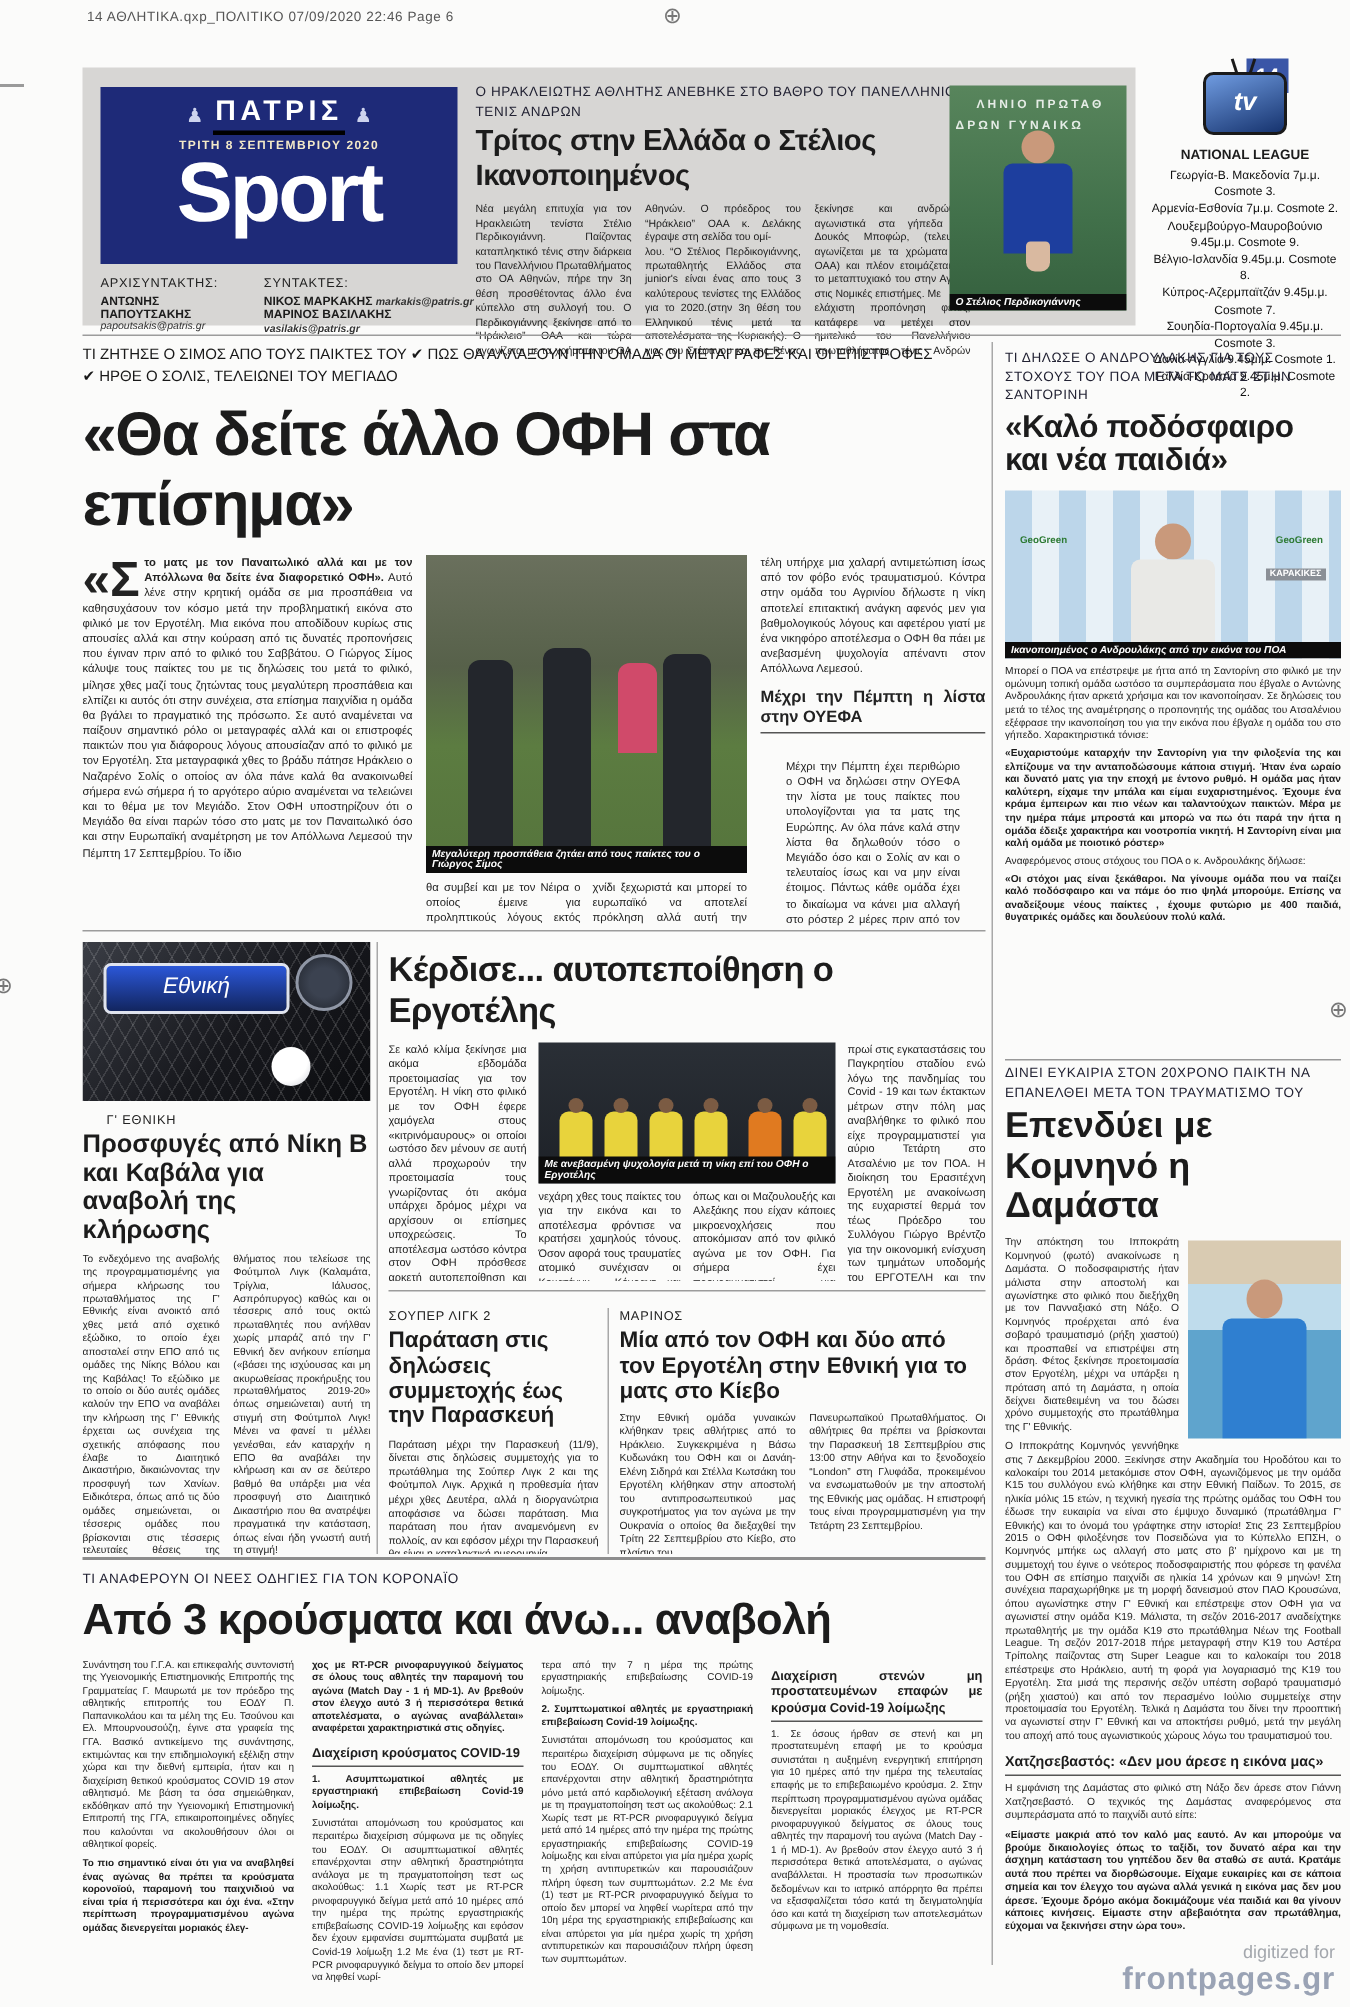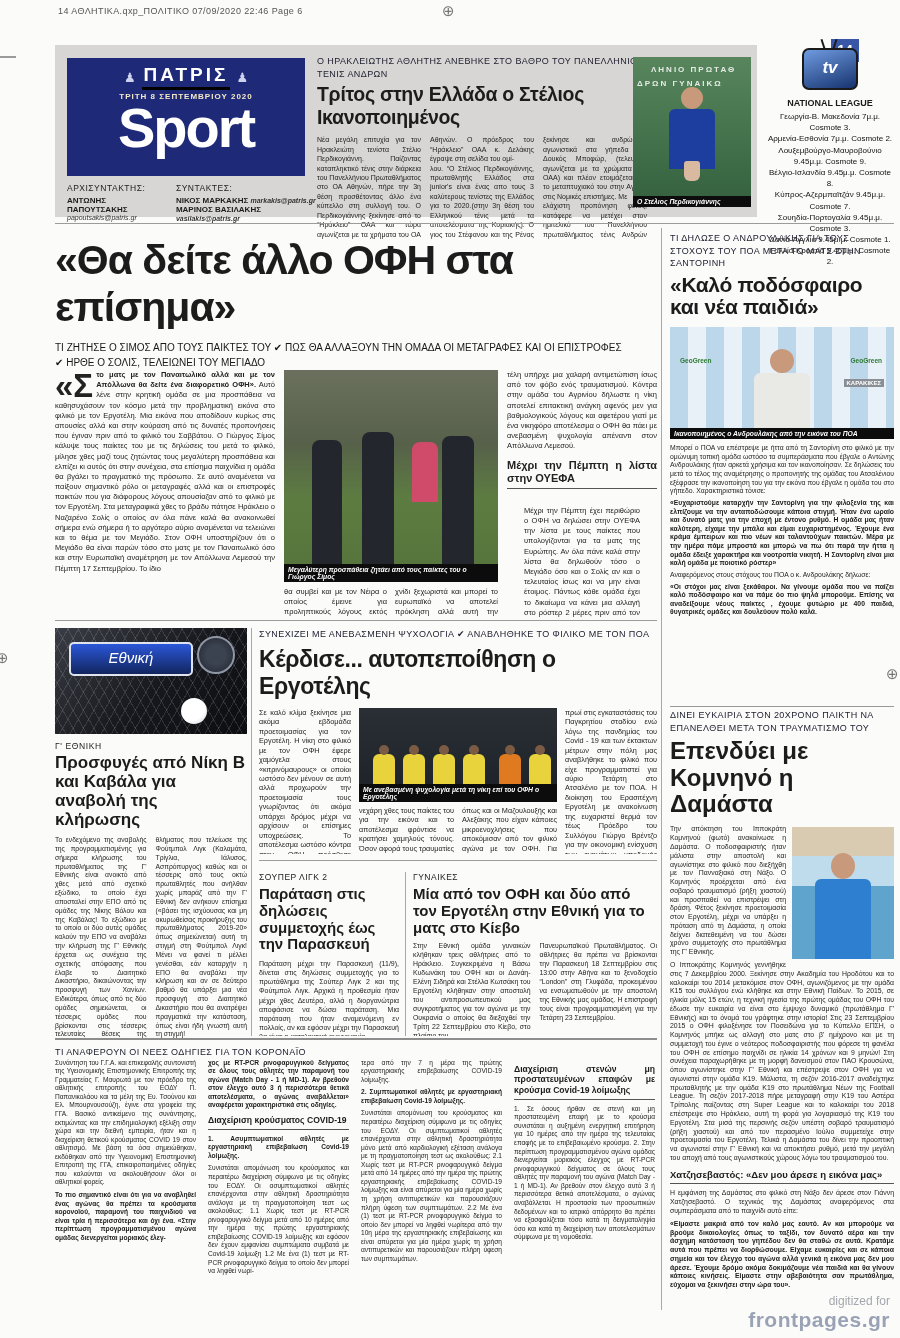--- a/index.html
+++ b/index.html
@@ -83,21 +83,21 @@
   #damasta-body{font-size:6.9px;line-height:1.27;}
   #damasta-body p{margin:0 0 4px;}
   #damasta-sub{font-size:9.5px;font-weight:bold;border-bottom:1px solid #555;padding-bottom:3px;margin:6px 0 5px;line-height:1.25;}
   
   #ethniki{left:55px;top:628px;width:192px;height:410px;overflow:hidden;}
   #ethniki-graphic{position:relative;width:192px;height:106px;background:linear-gradient(135deg,#3a3d45 0%,#17181d 55%,#0c0d10 100%);overflow:hidden;}
   #ethniki-net{position:absolute;inset:0;background:repeating-linear-gradient(60deg,rgba(255,255,255,.12) 0 1px,transparent 1px 9px),repeating-linear-gradient(-60deg,rgba(255,255,255,.12) 0 1px,transparent 1px 9px);}
   #ethniki-banner{position:absolute;left:14px;top:14px;width:120px;height:30px;background:linear-gradient(180deg,#2b57d8,#12255f);border:2px solid #dfe3ee;border-radius:5px;color:#fff;font-size:15px;font-style:italic;text-align:center;line-height:27px;}
   #ethniki-badge{position:absolute;right:12px;top:8px;width:34px;height:34px;border:2px solid #8f96a5;border-radius:50%;background:radial-gradient(circle at 50% 50%,#3b4250 40%,#20242c 100%);}
   #ethniki-ball{position:absolute;right:40px;bottom:10px;width:26px;height:26px;border-radius:50%;background:radial-gradient(circle at 35% 30%,#fff 60%,#c9ccd4 100%);}
-  #ethniki-label{font-size:8.5px;letter-spacing:.6px;margin:7px 0 2px;}
+  #ethniki-label{font-size:8.5px;letter-spacing:.6px;margin:7px 16px 2px;}
   #ethniki-headline{font-size:17px;font-weight:bold;line-height:1.12;margin:2px 0 7px;}
   #ethniki-cols{column-count:2;column-gap:9px;font-size:6.8px;line-height:1.3;height:242px;overflow:hidden;}
   #ethniki-cols p{margin:0;}
   
   #erg-divider{left:251px;top:628px;height:408px;}
   #ergotelis{left:259px;top:628px;width:398px;height:226px;overflow:hidden;}
   #erg-headline{font-size:23px;font-weight:bold;letter-spacing:-.4px;margin:5px 0 8px;}
   #erg-body{display:flex;gap:8px;}
   #erg-col1,#erg-col3,#erg-col4{width:95px;font-size:7.3px;line-height:1.3;}
   #erg-mid{width:198px;}
@@ -192,25 +192,25 @@
   <div class="tv-line">Βέλγιο-Ισλανδία 9.45μ.μ. Cosmote 8.</div>
   <div class="tv-line">Κύπρος-Αζερμπαϊτζάν 9.45μ.μ. Cosmote 7.</div>
   <div class="tv-line">Σουηδία-Πορτογαλία 9.45μ.μ. Cosmote 3.</div>
   <div class="tv-line">Δανία-Αγγλία 9.45μ.μ. Cosmote 1.</div>
   <div class="tv-line">Γαλλία-Κροατία 9.45μ.μ. Cosmote 2.</div>
 </div>
 
 <div class="abs hrule" style="left:55px;top:223px;width:839px;"></div>
 
 <div id="main-story" class="abs">
-  <div id="main-headline">«Θα δείτε άλλο ΟΦΗ στα επίσημα»</div>
   <div id="main-kicker">
     <div>ΤΙ ΖΗΤΗΣΕ Ο ΣΙΜΟΣ ΑΠΟ ΤΟΥΣ ΠΑΙΚΤΕΣ ΤΟΥ ✔ ΠΩΣ ΘΑ ΑΛΛΑΞΟΥΝ ΤΗΝ ΟΜΑΔΑ ΟΙ ΜΕΤΑΓΡΑΦΕΣ ΚΑΙ ΟΙ ΕΠΙΣΤΡΟΦΕΣ</div>
     <div>✔ ΗΡΘΕ Ο ΣΟΛΙΣ, ΤΕΛΕΙΩΝΕΙ ΤΟΥ ΜΕΓΙΑΔΟ</div>
   </div>
+  <div id="main-headline">«Θα δείτε άλλο ΟΦΗ στα επίσημα»</div>
   <div id="main-body">
     <div id="main-col1" class="bodytext justify">
       <span id="main-dropcap">«Σ</span><span class="boldfirst">το ματς με τον Παναιτωλικό αλλά και με τον Απόλλωνα θα δείτε ένα διαφορετικό ΟΦΗ».</span><span> Αυτό λένε στην κρητική ομάδα σε μια προσπάθεια να καθησυχάσουν τον κόσμο μετά την προβληματική εικόνα στο φιλικό με τον Εργοτέλη. Μια εικόνα που αποδίδουν κυρίως στις απουσίες αλλά και στην κούραση από τις δυνατές προπονήσεις που έγιναν πριν από το φιλικό του Σαββάτου. Ο Γιώργος Σίμος κάλυψε τους παίκτες του με τις δηλώσεις του μετά το φιλικό, μίλησε χθες μαζί τους ζητώντας τους μεγαλύτερη προσπάθεια και ελπίζει κι αυτός ότι στην συνέχεια, στα επίσημα παιχνίδια η ομάδα θα βγάλει το πραγματικό της πρόσωπο. Σε αυτό αναμένεται να παίξουν σημαντικό ρόλο οι μεταγραφές αλλά και οι επιστροφές παικτών που για διάφορους λόγους απουσίαζαν από το φιλικό με τον Εργοτέλη. Στα μεταγραφικά χθες το βράδυ πάτησε Ηράκλειο ο Ναζαρένο Σολίς ο οποίος αν όλα πάνε καλά θα ανακοινωθεί σήμερα ενώ σήμερα ή το αργότερο αύριο αναμένεται να τελειώνει και το θέμα με τον Μεγιάδο. Στον ΟΦΗ υποστηρίζουν ότι ο Μεγιάδο θα είναι παρών τόσο στο ματς με τον Παναιτωλικό όσο και στην Ευρωπαϊκή αναμέτρηση με τον Απόλλωνα Λεμεσού την Πέμπτη 17 Σεπτεμβρίου. Το ίδιο</span>
     </div>
     <div id="main-mid">
       <div id="main-photo">
         <span class="fig" style="left:28px;top:70px;width:30px;height:130px;"></span>
         <span class="fig" style="left:78px;top:62px;width:32px;height:140px;"></span>
         <span class="fig bib" style="left:128px;top:72px;width:26px;height:60px;"></span>
         <span class="fig" style="left:158px;top:66px;width:32px;height:136px;"></span>
@@ -280,21 +280,20 @@
   <div id="ethniki-label" class="section-label">Γ' ΕΘΝΙΚΗ</div>
   <div id="ethniki-headline">Προσφυγές από Νίκη Β και Καβάλα για αναβολή της κλήρωσης</div>
   <div id="ethniki-cols" class="justify">
     <p>Το ενδεχόμενο της αναβολής της προγραμματισμένης για σήμερα κλήρωσης του πρωταθλήματος της Γ' Εθνικής είναι ανοικτό από χθες μετά από σχετικό εξώδικο, το οποίο έχει αποσταλεί στην ΕΠΟ από τις ομάδες της Νίκης Βόλου και της Καβάλας! Το εξώδικο με το οποίο οι δύο αυτές ομάδες καλούν την ΕΠΟ να αναβάλει την κλήρωση της Γ' Εθνικής έρχεται ως συνέχεια της σχετικής απόφασης που έλαβε το Διαιτητικό Δικαστήριο, δικαιώνοντας την προσφυγή των Χανίων. Ειδικότερα, όπως από τις δύο ομάδες σημειώνεται, οι τέσσερις ομάδες που βρίσκονται στις τέσσερις τελευταίες θέσεις της βαθμολογίας του πρωτα-</p>
     <p>θλήματος που τελείωσε της Φούτμπολ Λιγκ (Καλαμάτα, Τρίγλια, Ιάλυσος, Ασπρόπυργος) καθώς και οι τέσσερις από τους οκτώ πρωταθλητές που ανήλθαν χωρίς μπαράζ από την Γ' Εθνική δεν ανήκουν επίσημα («βάσει της ισχύουσας και μη ακυρωθείσας προκήρυξης του πρωταθλήματος 2019-20» όπως σημειώνεται) αυτή τη στιγμή στη Φούτμπολ Λιγκ! Μένει να φανεί τι μέλλει γενέσθαι, εάν καταρχήν η ΕΠΟ θα αναβάλει την κλήρωση και αν σε δεύτερο βαθμό θα υπάρξει μια νέα προσφυγή στο Διαιτητικό Δικαστήριο που θα ανατρέψει πραγματικά την κατάσταση, όπως είναι ήδη γνωστή αυτή τη στιγμή!</p>
   </div>
 </div>
 
 <div id="erg-divider" class="abs vrule"></div>
 <div id="ergotelis" class="abs">
-  <div class="kicker">ΣΥΝΕΧΙΖΕΙ ΜΕ ΑΝΕΒΑΣΜΕΝΗ ΨΥΧΟΛΟΓΙΑ ✔ ΑΝΑΒΛΗΘΗΚΕ ΤΟ ΦΙΛΙΚΟ ΜΕ ΤΟΝ ΠΟΑ</div>
   <div id="erg-headline">Κέρδισε... αυτοπεποίθηση ο Εργοτέλης</div>
   <div id="erg-body">
     <div id="erg-col1" class="justify">Σε καλό κλίμα ξεκίνησε μια ακόμα εβδομάδα προετοιμασίας για τον Εργοτέλη. Η νίκη στο φιλικό με τον ΟΦΗ έφερε χαμόγελα στους «κιτρινόμαυρους» οι οποίοι ωστόσο δεν μένουν σε αυτή αλλά προχωρούν την προετοιμασία τους γνωρίζοντας ότι ακόμα υπάρχει δρόμος μέχρι να αρχίσουν οι επίσημες υποχρεώσεις. Το αποτέλεσμα ωστόσο κόντρα στον ΟΦΗ πρόσθεσε αρκετή αυτοπεποίθηση και αναμένεται να παίξει σημαντικό ρόλο στην ψυχολογία της ομάδας. Ο Γιάννης Ταουσιάνης πάντως αφού συ-</div>
     <div id="erg-mid">
       <div id="erg-photo">
         <span class="jersey" style="left:14px;"></span>
         <span class="jersey" style="left:44px;"></span>
         <span class="jersey" style="left:74px;"></span>
         <span class="jersey" style="left:104px;"></span>
         <span class="jersey keeper" style="left:140px;"></span>
@@ -313,31 +312,32 @@
 <div id="mid-rule" class="abs hrule"></div>
 
 <div id="sl2" class="abs">
   <div class="section-label">ΣΟΥΠΕΡ ΛΙΓΚ 2</div>
   <div id="sl2-headline">Παράταση στις δηλώσεις συμμετοχής έως την Παρασκευή</div>
   <div id="sl2-body" class="justify">Παράταση μέχρι την Παρασκευή (11/9), δίνεται στις δηλώσεις συμμετοχής για το πρωτάθλημα της Σούπερ Λιγκ 2 και της Φούτμπολ Λιγκ. Αρχικά η προθεσμία ήταν μέχρι χθες Δευτέρα, αλλά η διοργανώτρια αποφάσισε να δώσει παράταση. Μια παράταση που ήταν αναμενόμενη εν πολλοίς, αν και εφόσον μέχρι την Παρασκευή θα είναι η καταληκτική ημερομηνία.</div>
 </div>
 
 <div id="sw-divider" class="abs vrule"></div>
 <div id="women" class="abs">
-  <div class="section-label">ΓΥΝΑΙΚΕΣ</div>
+  <div class="section-label">ΜΑΡΙΝΟΣ</div>
   <div id="women-headline">Μία από τον ΟΦΗ και δύο από τον Εργοτέλη στην Εθνική για το ματς στο Κίεβο</div>
   <div id="women-cols" class="justify">
     <p>Στην Εθνική ομάδα γυναικών κλήθηκαν τρεις αθλήτριες από το Ηράκλειο. Συγκεκριμένα η Βάσω Κυδωνάκη του ΟΦΗ και οι Δανάη-Ελένη Σιδηρά και Στέλλα Κωτσάκη του Εργοτέλη κλήθηκαν στην αποστολή του αντιπροσωπευτικού μας συγκροτήματος για τον αγώνα με την Ουκρανία ο οποίος θα διεξαχθεί την Τρίτη 22 Σεπτεμβρίου στο Κίεβο, στο πλαίσιο του</p>
     <p>Πανευρωπαϊκού Πρωταθλήματος. Οι αθλήτριες θα πρέπει να βρίσκονται την Παρασκευή 18 Σεπτεμβρίου στις 13:00 στην Αθήνα και το ξενοδοχείο “London” στη Γλυφάδα, προκειμένου να ενσωματωθούν με την αποστολή της Εθνικής μας ομάδας. Η επιστροφή τους είναι προγραμματισμένη για την Τετάρτη 23 Σεπτεμβρίου.</p>
   </div>
 </div>
 
 <div id="covid-rule" class="abs"></div>
 <div id="covid" class="abs">
   <div class="kicker">ΤΙ ΑΝΑΦΕΡΟΥΝ ΟΙ ΝΕΕΣ ΟΔΗΓΙΕΣ ΓΙΑ ΤΟΝ ΚΟΡΟΝΑΪΟ</div>
+  <div id="covid-headline">Από 3 κρούσματα και άνω... αναβολή</div>
   <div id="covid-cols">
     <div class="covid-col justify">
       <p>Συνάντηση του Γ.Γ.Α. και επικεφαλής συντονιστή της Υγειονομικής Επιστημονικής Επιτροπής της Γραμματείας Γ. Μαυρωτά με τον πρόεδρο της αθλητικής επιτροπής του ΕΟΔΥ Π. Παπανικολάου και τα μέλη της Ευ. Τσούνου και Ελ. Μπουρνουσούζη, έγινε στα γραφεία της ΓΓΑ. Βασικό αντικείμενο της συνάντησης, εκτιμώντας και την επιδημιολογική εξέλιξη στην χώρα και την διεθνή εμπειρία, ήταν και η διαχείριση θετικού κρούσματος COVID 19 στον αθλητισμό. Με βάση τα όσα σημειώθηκαν, εκδόθηκαν από την Υγειονομική Επιστημονική Επιτροπή της ΓΓΑ, επικαιροποιημένες οδηγίες που καλούνται να ακολουθήσουν όλοι οι αθλητικοί φορείς.</p>
       <p class="lead-bold">Το πιο σημαντικό είναι ότι για να αναβληθεί ένας αγώνας θα πρέπει τα κρούσματα κορονοϊού, παραμονή του παιχνιδιού να είναι τρία ή περισσότερα και όχι ένα. «Στην περίπτωση προγραμματισμένου αγώνα ομάδας διενεργείται μοριακός έλεγ-</p>
     </div>
     <div class="covid-col justify">
       <p class="lead-bold">χος με RT-PCR ρινοφαρυγγικού δείγματος σε όλους τους αθλητές την παραμονή του αγώνα (Match Day - 1 ή MD-1). Αν βρεθούν στον έλεγχο αυτό 3 ή περισσότερα θετικά αποτελέσματα, ο αγώνας αναβάλλεται» αναφέρεται χαρακτηριστικά στις οδηγίες.</p>
       <div class="covid-sub">Διαχείριση κρούσματος COVID-19</div>
       <p class="lead-bold">1. Ασυμπτωματικοί αθλητές με εργαστηριακή επιβεβαίωση Covid-19 λοίμωξης.</p>
       <p>Συνιστάται απομόνωση του κρούσματος και περαιτέρω διαχείριση σύμφωνα με τις οδηγίες του ΕΟΔΥ. Οι ασυμπτωματικοί αθλητές επανέρχονται στην αθλητική δραστηριότητα ανάλογα με τη πραγματοποίηση τεστ ως ακολούθως: 1.1 Χωρίς τεστ με RT-PCR ρινοφαρυγγικό δείγμα μετά από 10 ημέρες από την ημέρα της πρώτης εργαστηριακής επιβεβαίωσης COVID-19 λοίμωξης και εφόσον δεν έχουν εμφανίσει συμπτώματα συμβατά με Covid-19 λοίμωξη 1.2 Με ένα (1) τεστ με RT-PCR ρινοφαρυγγικό δείγμα το οποίο δεν μπορεί να ληφθεί νωρί-</p>

